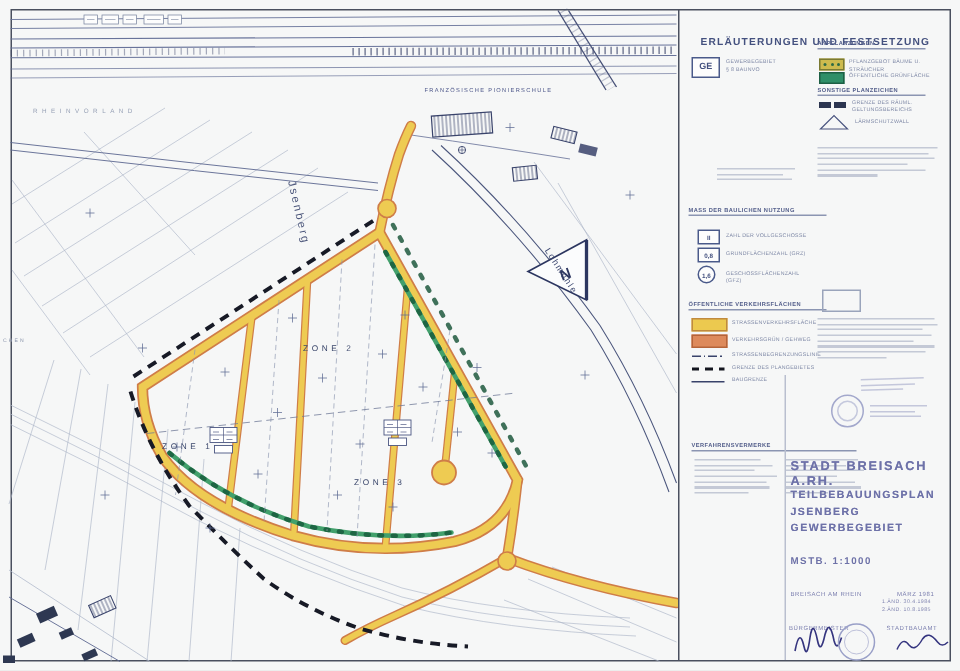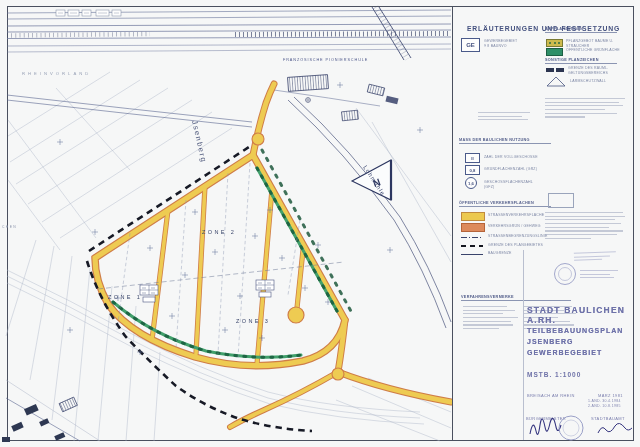--- a/index.html
+++ b/index.html
@@ -317,21 +317,21 @@
       <i style="width:28px;background:#9ba0c4"></i>
   </div>
   <div class="abs seal" style="left:554px;top:263px;width:20px;height:20px;"></div>
   <div class="abs seal" style="left:558px;top:267px;width:12px;height:12px;opacity:.6;"></div>
   <div class="abs pblock" style="left:580px;top:270px;">
     <i style="width:38px;background:#9ba0c4"></i>
       <i style="width:30px;background:#9ba0c4"></i>
       <i style="width:34px;background:#9ba0c4"></i>
   </div>
 
-  <div class="abs tb tb-city" style="left:527px;top:305px;">STADT BAULICHEN A.RH.</div>
+  <div class="abs tb tb-city" style="left:527px;top:305px;">STADT BREISACH A.RH.</div>
   <div class="abs tb tb-line" style="left:527px;top:327px;">TEILBEBAUUNGSPLAN</div>
   <div class="abs tb tb-line" style="left:527px;top:338px;">JSENBERG</div>
   <div class="abs tb tb-line" style="left:527px;top:349px;">GEWERBEGEBIET</div>
   <div class="abs tb tb-scale" style="left:527px;top:371px;">MSTB.  1:1000</div>
 
   <div class="abs tb-small" style="left:527px;top:393px;">BREISACH AM RHEIN</div>
   <div class="abs tb-small" style="left:598px;top:393px;">MÄRZ 1981</div>
   <div class="abs tb-tiny" style="left:588px;top:399px;">1.ÄND.  30.4.1984</div>
   <div class="abs tb-tiny" style="left:588px;top:404px;">2.ÄND.  10.8.1985</div>
 

